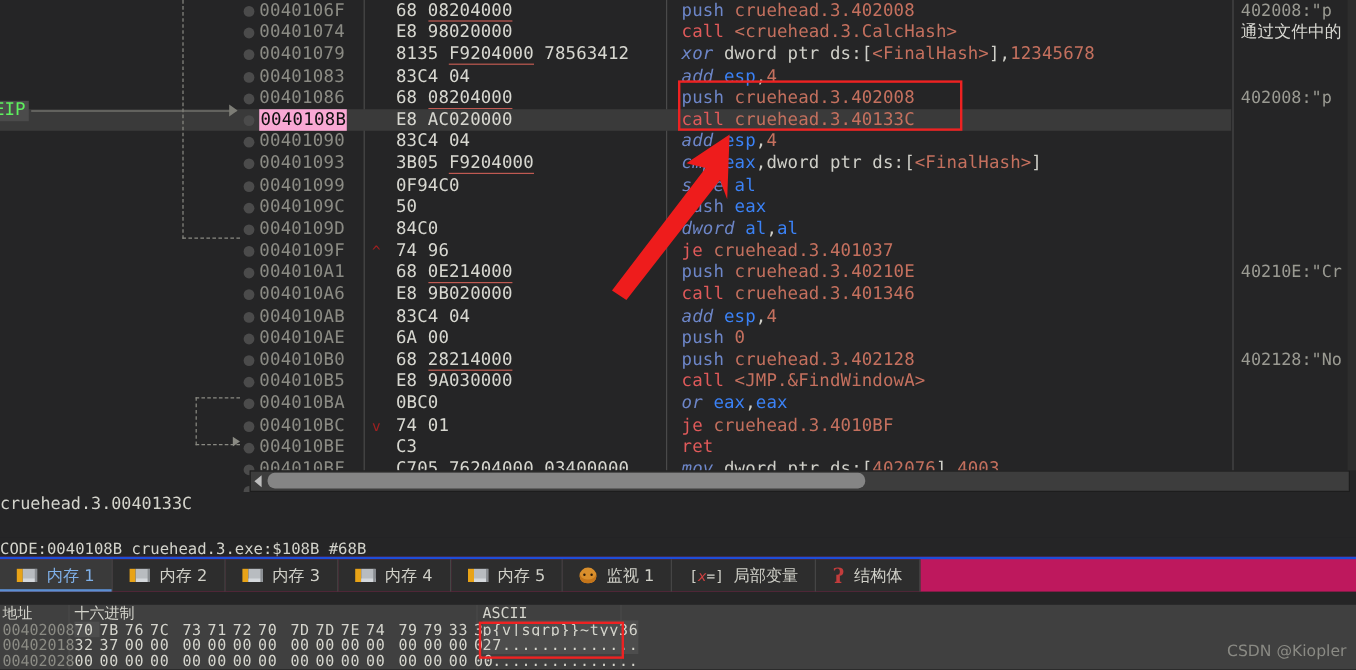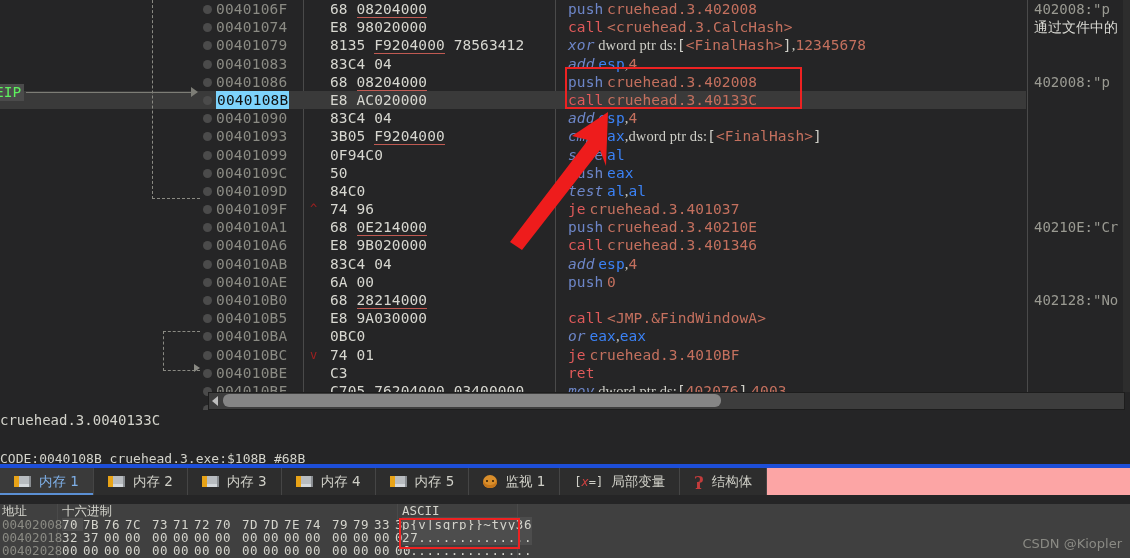--- a/index.html
+++ b/index.html
@@ -46,21 +46,21 @@
     border-radius: 50%;
     background: #4b4b4b;
   }
   .addr {
     position: absolute;
     left: 216px;
     color: #8b8b84;
     letter-spacing: 0.2px;
   }
   .addr.eip {
-    background: #7dd3fc;
+    background: #f9a8d4;
     color: #101010;
     padding: 0 1px;
   }
   .vline {
     position: absolute;
     left: 303px; top: 0;
     width: 1px; height: 100%;
     background: #4a4a4a;
   }
   .jmark {
@@ -105,21 +105,21 @@
   .k-push   { color: #6d86c8; }
   .k-call   { color: #e05a5a; }
   .k-jmp    { color: #e05a5a; }
   .k-ret    { color: #e05a5a; }
   .k-plain  { color: #6d86c8; font-style: italic; }
   .k-reg    { color: #3b82f6; }
   .k-addr   { color: #c4705e; }
   .k-num    { color: #c4705e; }
   .k-sym    { color: #c4705e; }
   .k-punct  { color: #cfcfc8; }
-  .k-white  { color: #cfcfc8; font-family: Liberation Serif, serif; }
+  .k-white  { color: #cfcfc8; }
 
   
   .eip-tag {
     position: absolute;
     left: -8px; top: 84px;
     background: #4b4b4b;
     color: #5ef05e;
     font-size: 14.5px;
     line-height: 17px;
     padding: 0 3px;
@@ -231,22 +231,22 @@
     color: #d4d4cc;
     font-size: 13px;
     line-height: 22px;
   }
 
   
   .tabstrip {
     position: absolute;
     left: 0; top: 464px;
     width: 1130px; height: 27px;
-    background: #fca5a5;
-    border-top: 4px solid #1d4ed8;
+    background: #be185d;
+    border-top: 2px solid #1d4ed8;
     display: flex;
     align-items: stretch;
   }
   .tab {
     display: flex;
     align-items: center;
     gap: 8px;
     padding: 0 14px;
     background: #2d2d2d;
     border-right: 1px solid #454545;
@@ -445,21 +445,21 @@
         <div class="drow">
           <div class="bp-dot"></div>
           <div class="addr">0040109C</div>
           <div class="bytes">50</div>
           <div class="mnem"><span class="k-push">push</span><span class="k-white"> </span><span class="k-reg">eax</span></div>
         </div>
         <div class="drow">
           <div class="bp-dot"></div>
           <div class="addr">0040109D</div>
           <div class="bytes">84C0</div>
-          <div class="mnem"><span class="k-plain">test</span><span class="k-white"> </span><span class="k-reg">al</span><span class="k-white">,</span><span class="k-reg">al</span></div>
+          <div class="mnem"><span class="k-plain">dword</span><span class="k-white"> </span><span class="k-reg">al</span><span class="k-white">,</span><span class="k-reg">al</span></div>
         </div>
         <div class="drow">
           <div class="bp-dot"></div>
           <div class="addr">0040109F</div>
           <div class="jmark">^</div>
           <div class="bytes">74 96</div>
           <div class="mnem"><span class="k-jmp">je</span><span class="k-white"> </span><span class="k-addr">cruehead.3.401037</span></div>
         </div>
         <div class="drow">
           <div class="bp-dot"></div>
@@ -483,20 +483,21 @@
         <div class="drow">
           <div class="bp-dot"></div>
           <div class="addr">004010AE</div>
           <div class="bytes">6A 00</div>
           <div class="mnem"><span class="k-push">push</span><span class="k-white"> </span><span class="k-num">0</span></div>
         </div>
         <div class="drow">
           <div class="bp-dot"></div>
           <div class="addr">004010B0</div>
           <div class="bytes">68 <span class="ul">28214000</span></div>
+          <div class="mnem"><span class="k-push">push</span><span class="k-white"> </span><span class="k-addr">cruehead.3.402128</span></div>
           <div class="cmt">402128:"No</div>
         </div>
         <div class="drow">
           <div class="bp-dot"></div>
           <div class="addr">004010B5</div>
           <div class="bytes">E8 9A030000</div>
           <div class="mnem"><span class="k-call">call</span><span class="k-white"> </span><span class="k-sym">&lt;JMP.&amp;FindWindowA&gt;</span></div>
         </div>
         <div class="drow">
           <div class="bp-dot"></div>

